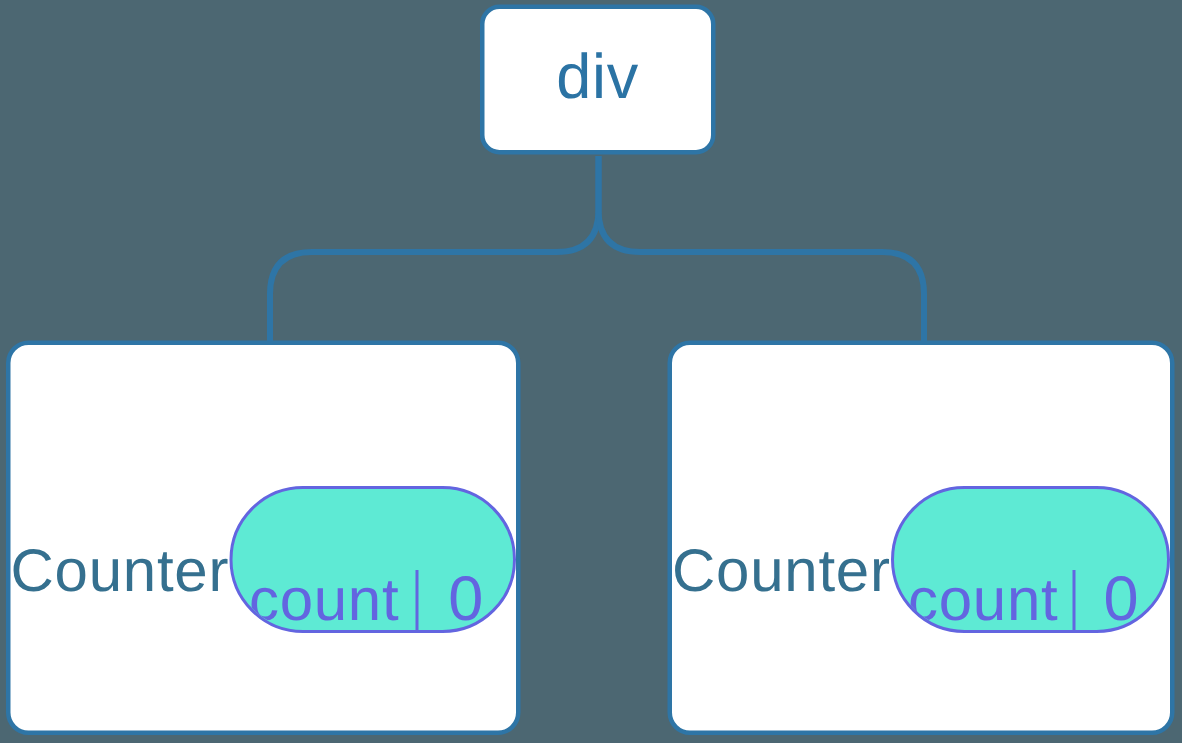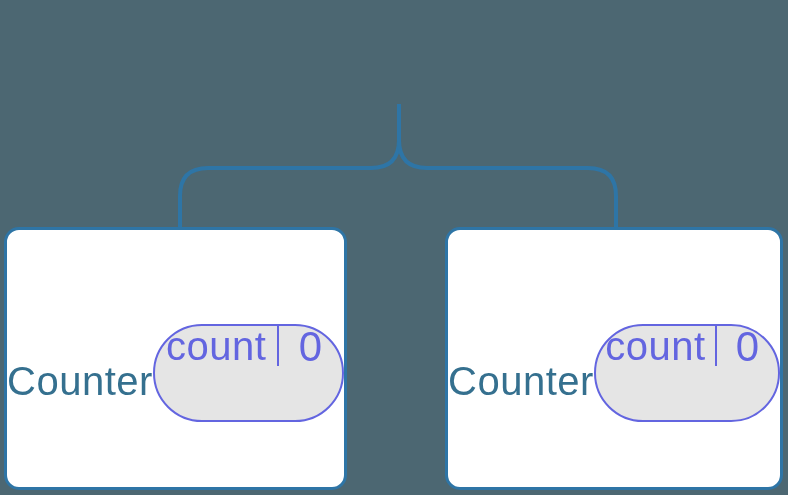--- a/index.html
+++ b/index.html
@@ -77,23 +77,23 @@
     line-height: 1.1;
   }
   .state-pill {
     margin-top: 28px;
     width: 266px;
     height: 98px;
     border: 2px solid #6365E0;
     border-radius: 49px;
     box-sizing: border-box;
     display: flex;
-    align-items: flex-start;
+    align-items: flex-end;
     overflow: hidden;
-    background: #e5e5e5;
+    background: #5eead4;
   }
   .state-key-cell {
     flex: 0 0 65.5%;
     border-right: 2px solid #6365E0;
     display: flex;
     align-items: center;
     justify-content: center;
   }
   .state-value-cell {
     flex: 1 1 auto;
@@ -115,20 +115,23 @@
 </head>
 <body>
 
 <div class="stage">
 
   <svg class="connectors" xmlns="http://www.w3.org/2000/svg">
     <path fill="none" stroke="#2E75A6" stroke-width="4" d="M 399 104 L 399 140 Q 399 168 371 168 L 208 168 Q 180 168 180 196 L 180 229"></path>
     <path fill="none" stroke="#2E75A6" stroke-width="4" d="M 399 104 L 399 140 Q 399 168 427 168 L 588 168 Q 616 168 616 196 L 616 229"></path>
   </svg>
 
+  <div class="node root-node">
+    <span class="root-label">div</span>
+  </div>
 
   <div class="node component-card left">
     <div class="component-title">Counter</div>
     <div class="state-pill">
       <div class="state-key-cell">
         <span class="state-key">count</span>
       </div>
       <div class="state-value-cell">
         <span class="state-value">0</span>
       </div>

